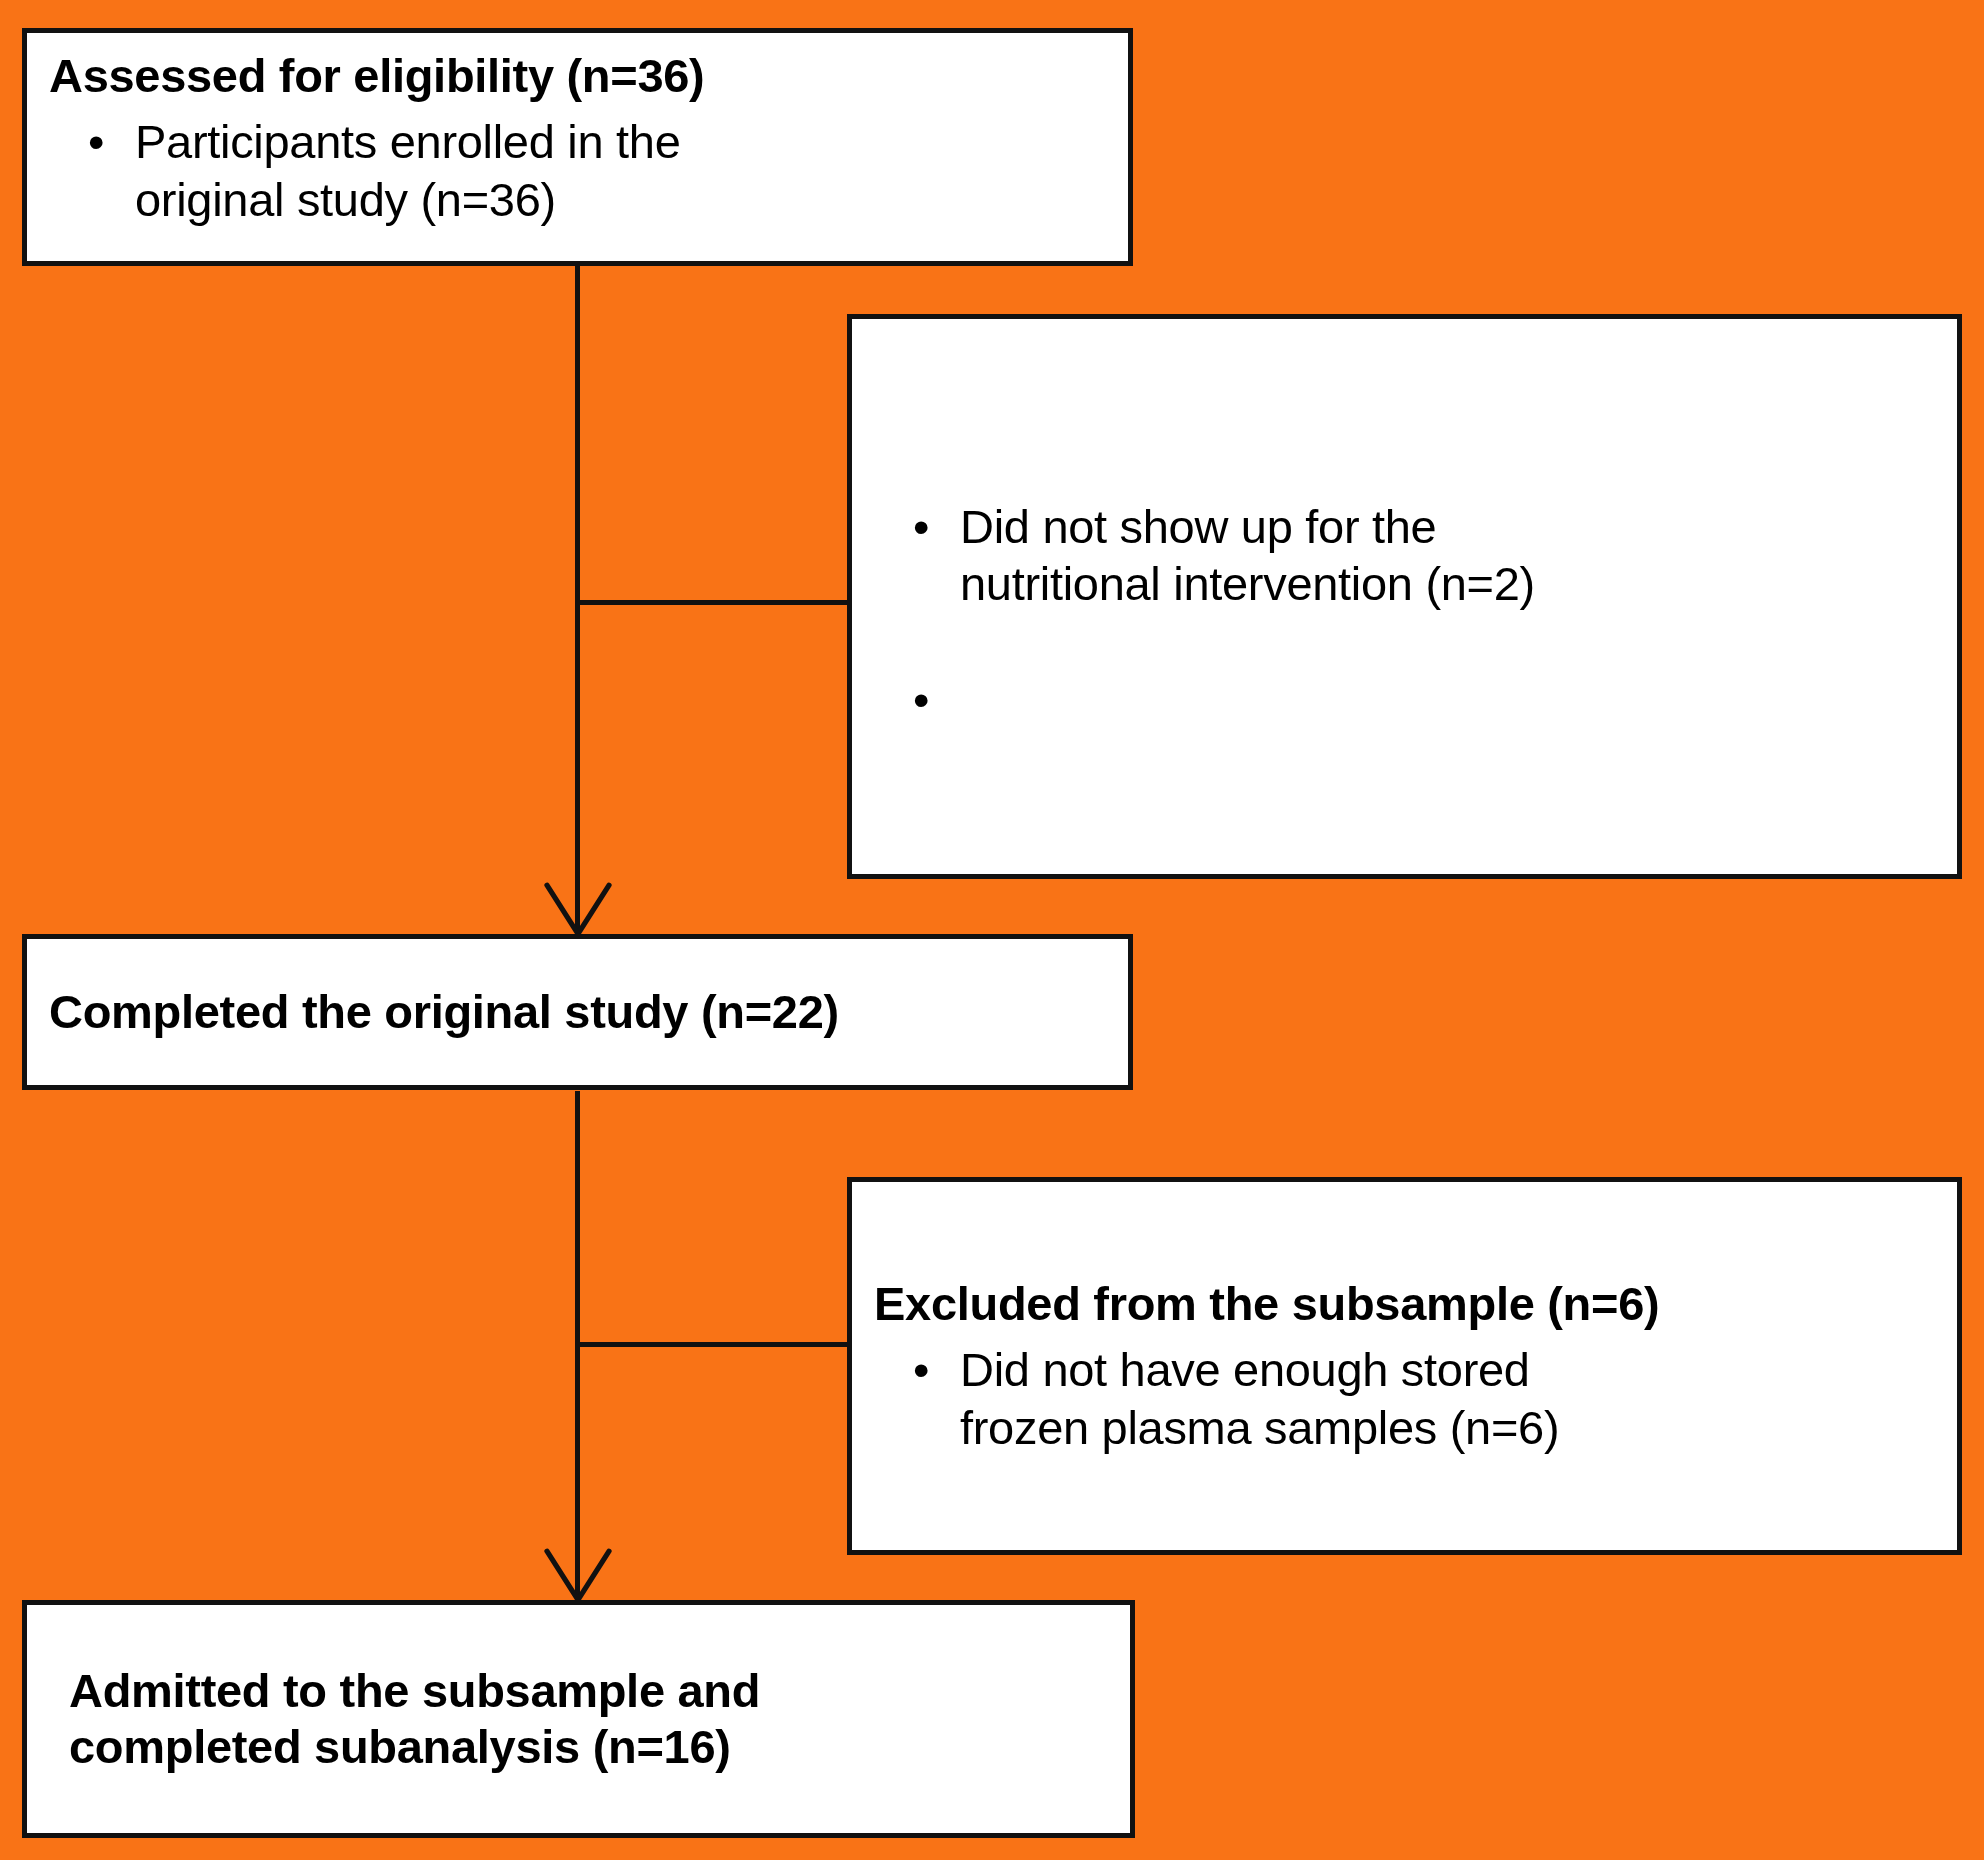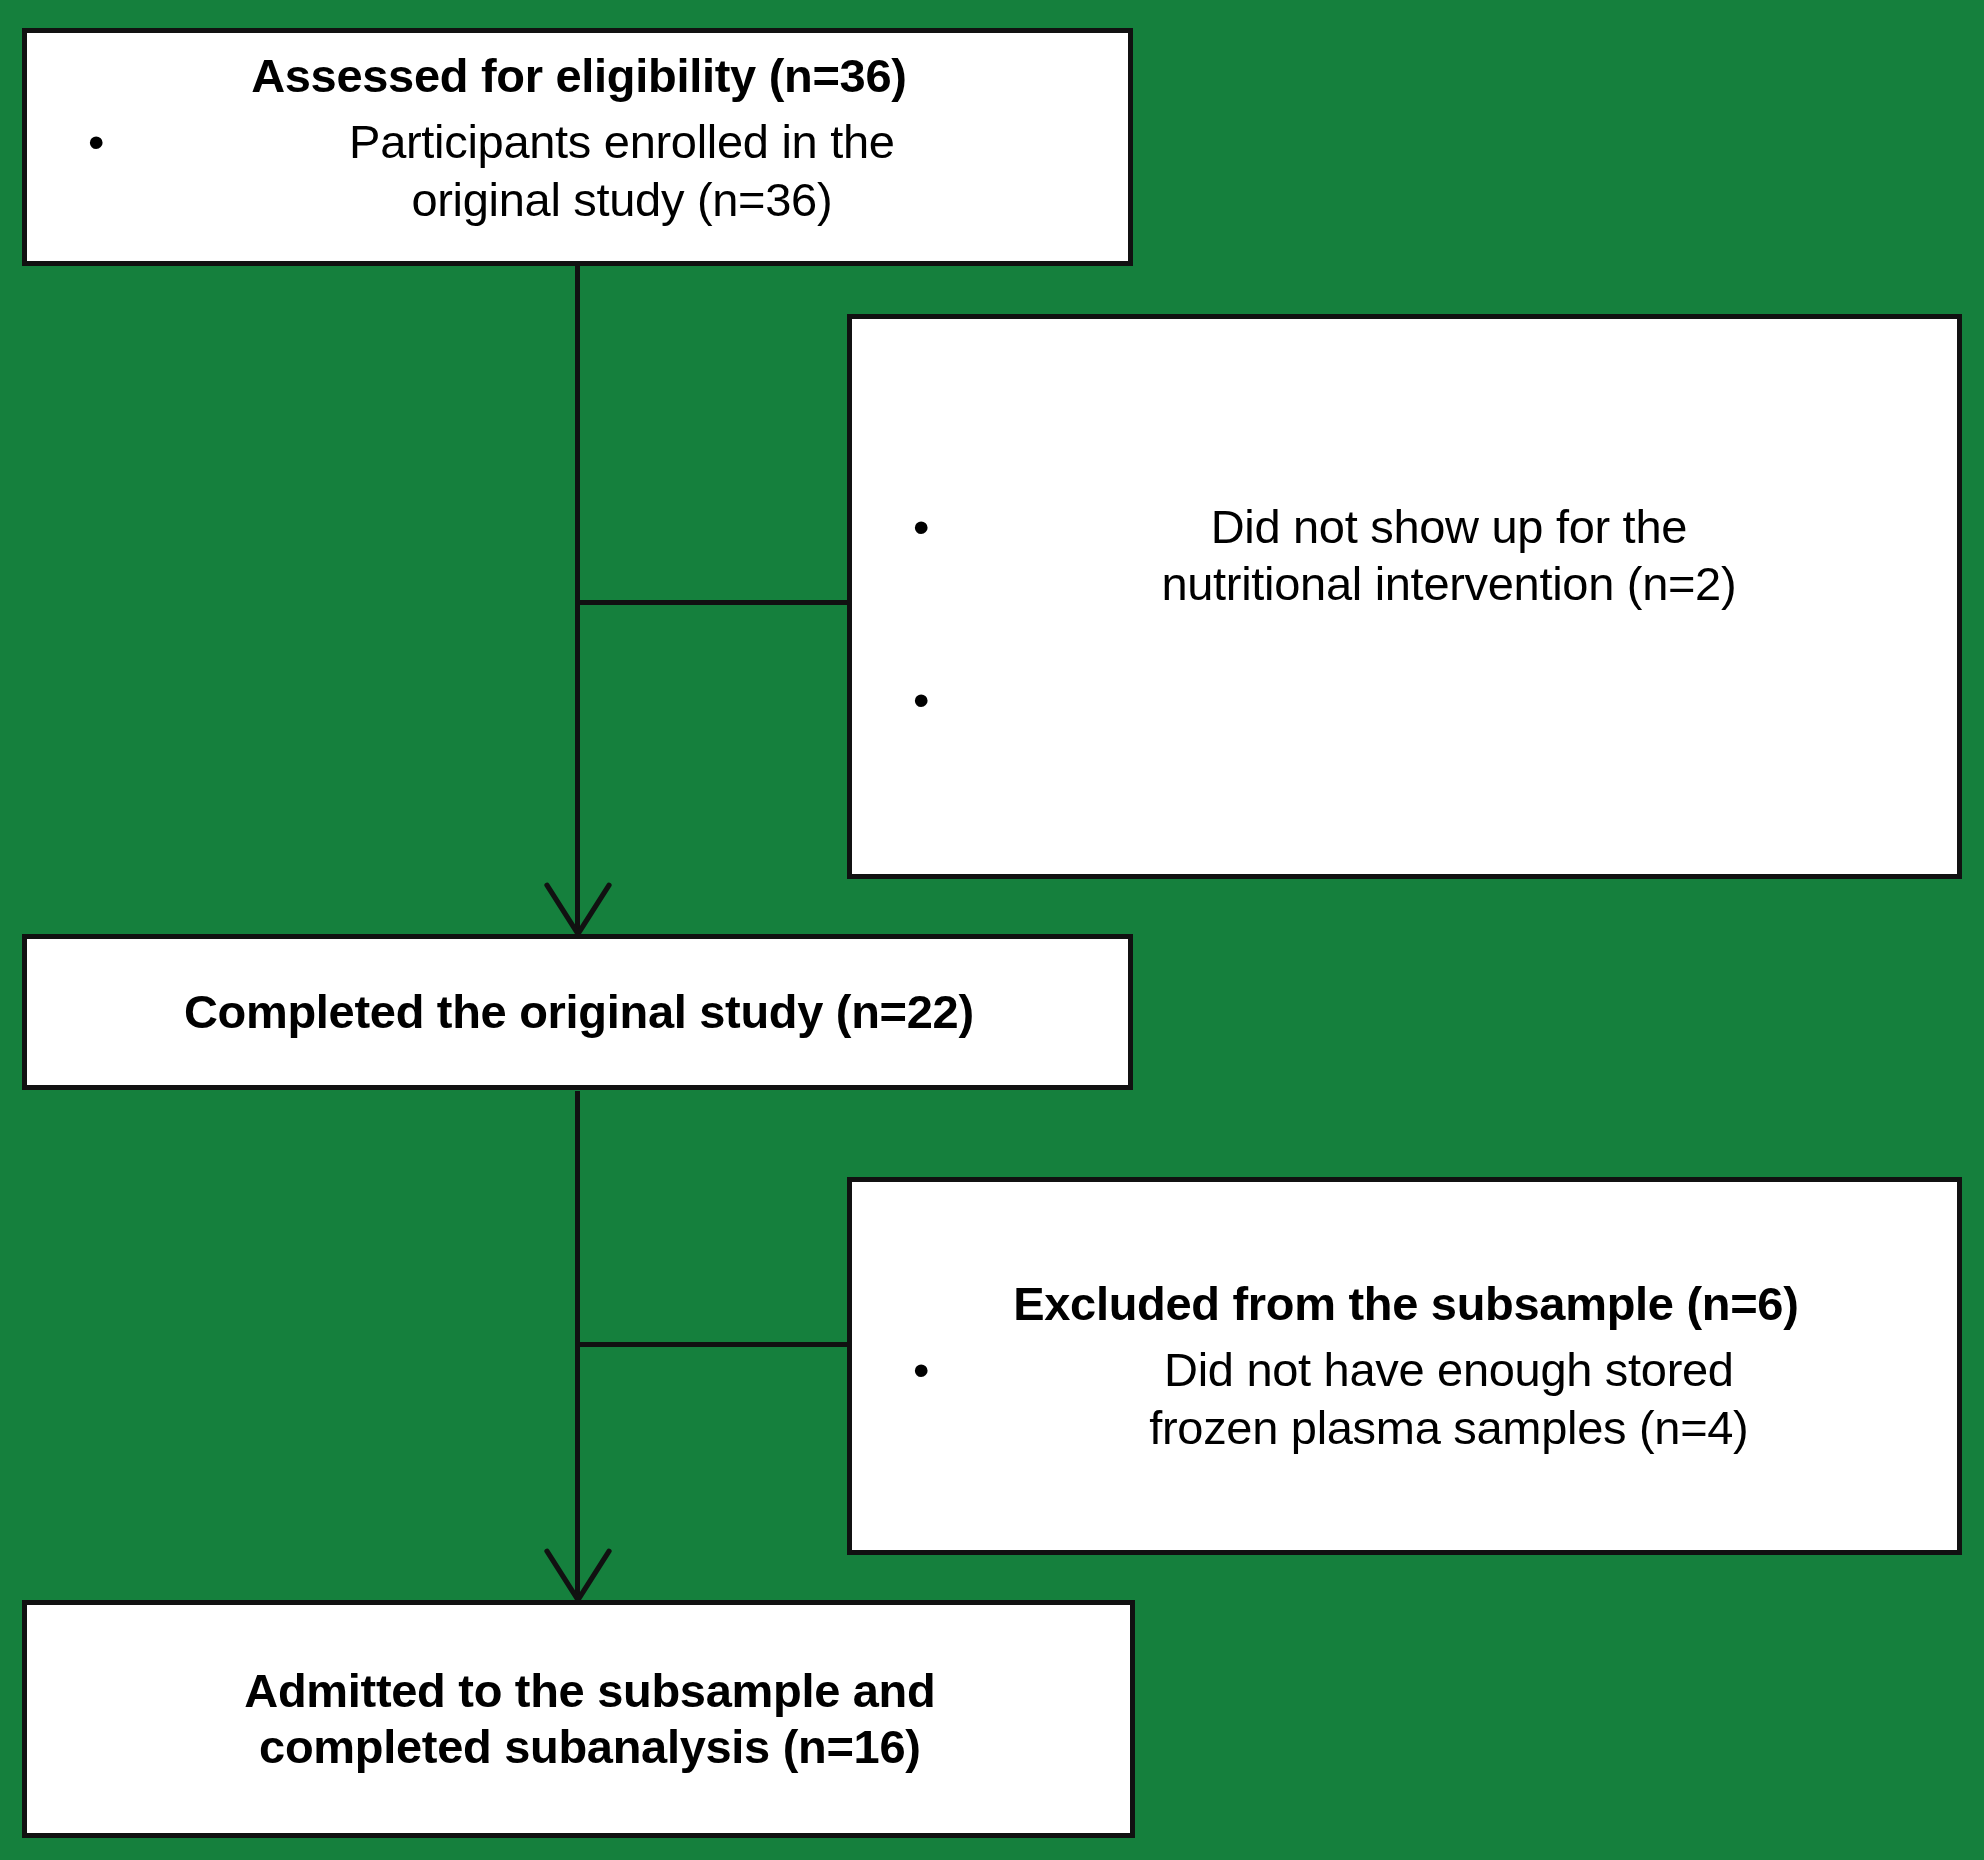--- a/index.html
+++ b/index.html
@@ -10,23 +10,22 @@
   body {
     width: 1985px;
     height: 1860px;
     font-family: "Liberation Sans", sans-serif;
     -webkit-font-smoothing: antialiased;
   }
   #flow-canvas {
     position: relative;
     width: 1985px;
     height: 1860px;
-    background: #15803d;
+    background: #f97316;
     overflow: hidden;
-    text-align: center;
   }
 
   
   .node-box {
     position: absolute;
     box-sizing: border-box;
     background: #ffffff;
     border: 5.2px solid #111111;
     color: #000000;
   }
@@ -156,21 +155,21 @@
     </div>
   </div>
 
   <div class="node-box" id="box-excl-sub">
     <div class="node-inner">
       <div class="node-title">Excluded  from the subsample (n=6)</div>
       <ul class="bullet-list">
         <li class="bullet-item">
           <span class="bullet-dot">•</span>
           <span style="white-space: pre-line;">Did not have enough stored
-frozen plasma samples (n=4)</span>
+frozen plasma samples (n=6)</span>
         </li>
       </ul>
     </div>
   </div>
 
   <div class="node-box" id="box-admitted">
     <div class="node-inner">
       <div class="node-title" style="white-space: pre-line; margin-left: 20px;">Admitted to the subsample and
 completed subanalysis (n=16)</div>
     </div>

